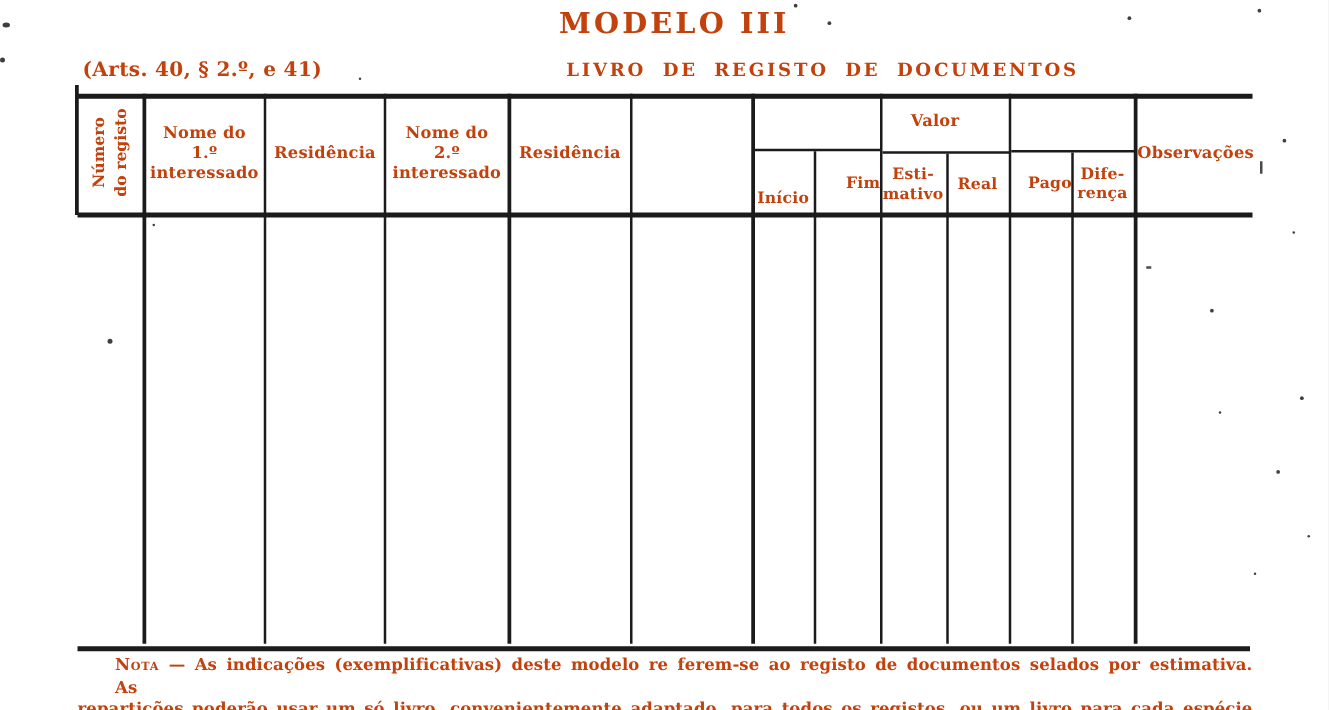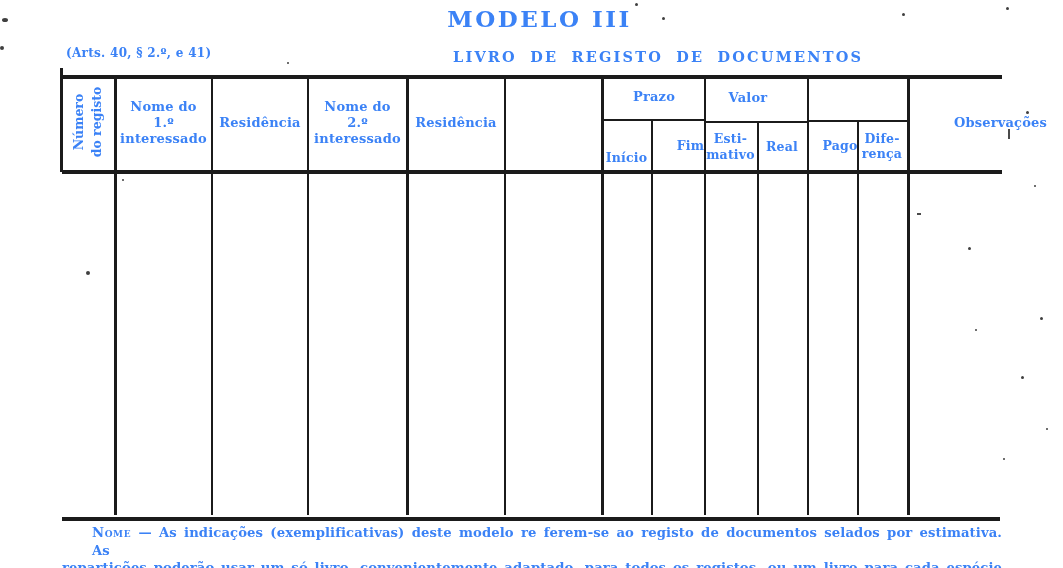--- a/index.html
+++ b/index.html
@@ -1,28 +1,28 @@
 <!DOCTYPE html>
 <html><head>
 <meta charset="utf-8">
 <style>
   html,body { margin:0; padding:0; background:#e8e8e8; }
   .page {
     position:relative; width:1063px; height:568px;
     background:#ffffff; overflow:hidden;
-    font-family:"DejaVu Serif", serif; color:#3b82f6;
+    font-family:"DejaVu Serif", serif; color:#c2410c;
   }
   .title {
     position:absolute; left:0; top:5px; width:100%;
     text-align:center; text-indent:16px;
     font-size:23px; font-weight:700; letter-spacing:2.5px;
   }
   .ref {
     position:absolute; left:66px; top:46px;
-    font-size:12px; font-weight:700; letter-spacing:0.3px; white-space:nowrap;
+    font-size:16px; font-weight:700; letter-spacing:0.3px; white-space:nowrap;
   }
   .subtitle {
     position:absolute; left:453px; top:48px;
     font-size:14.5px; font-weight:700; letter-spacing:2.2px; word-spacing:6px; white-space:nowrap;
   }
   .line { position:absolute; background:#1b1b1b; }
   .hcell {
     position:absolute; display:flex; align-items:center; justify-content:center;
     text-align:center; font-weight:700; font-size:13px; line-height:1.24;
     white-space:pre-line; letter-spacing:0.2px;
@@ -79,36 +79,35 @@
   <div class="rot">Número
 do registo</div>
   <div class="hcell" style="left:117px; top:77px; width:93px; height:92px;">Nome do
 1.º
 interessado</div>
   <div class="hcell" style="left:214px; top:77px; width:92px; height:92px;">Residência</div>
   <div class="hcell" style="left:310px; top:77px; width:95px; height:92px;">Nome do
 2.º
 interessado</div>
   <div class="hcell" style="left:409px; top:77px; width:94px; height:92px;">Residência</div>
-  <div class="hcell" style="left:604px; top:77px; width:100px; height:41px;">Prazo</div>
   <div class="hcell small" style="left:603px; top:134px; width:47px; height:47px;">Início</div>
   <div class="hcell small" style="left:652px; top:122px; width:51px; height:47px;margin-left:13px;">Fim</div>
   <div class="hcell" style="left:706px; top:77px; width:84px; height:43px;">Valor</div>
   <div class="hcell small" style="left:705px; top:124px; width:51px; height:45px;">Esti-
 mativo</div>
   <div class="hcell small" style="left:758px; top:124px; width:48px; height:45px;">Real</div>
   <div class="hcell small" style="left:808px; top:123px; width:64px; height:46px;">Pago</div>
   <div class="hcell small" style="left:858px; top:123px; width:48px; height:46px;">Dife-
 rença</div>
-  <div class="hcell" style="left:953px; top:77px; width:95px; height:92px;text-align:center;">Observações</div>
+  <div class="hcell" style="left:909px; top:77px; width:95px; height:92px;text-align:center;">Observações</div>
 
   <div style="position:absolute; left:62px; top:176px; width:940px; height:338px;"></div>
 
   <div class="note">
-    <div class="note-l1"><span class="sc">Nome</span> <span>— As indicações (exemplificativas) deste modelo re ferem-se ao registo de documentos selados por estimativa. As</span></div>
+    <div class="note-l1"><span class="sc">Nota</span> <span>— As indicações (exemplificativas) deste modelo re ferem-se ao registo de documentos selados por estimativa. As</span></div>
     <div class="note-l2">repartições poderão usar um só livro, convenientemente adaptado, para todos os registos, ou um livro para cada espécie de registo.</div>
   </div>
 
   <div class="speck" style="left:86px; top:271px; width:4px; height:4px;"></div>
   <div class="speck" style="left:2px; top:18px; width:6px; height:4px;"></div>
   <div class="speck" style="left:0px; top:46px; width:4px; height:4px;"></div>
   <div class="speck" style="left:635px; top:3px; width:3px; height:3px;"></div>
   <div class="speck" style="left:662px; top:17px; width:3px; height:3px;"></div>
   <div class="speck" style="left:902px; top:13px; width:3px; height:3px;"></div>
   <div class="speck" style="left:1006px; top:7px; width:3px; height:3px;"></div>

